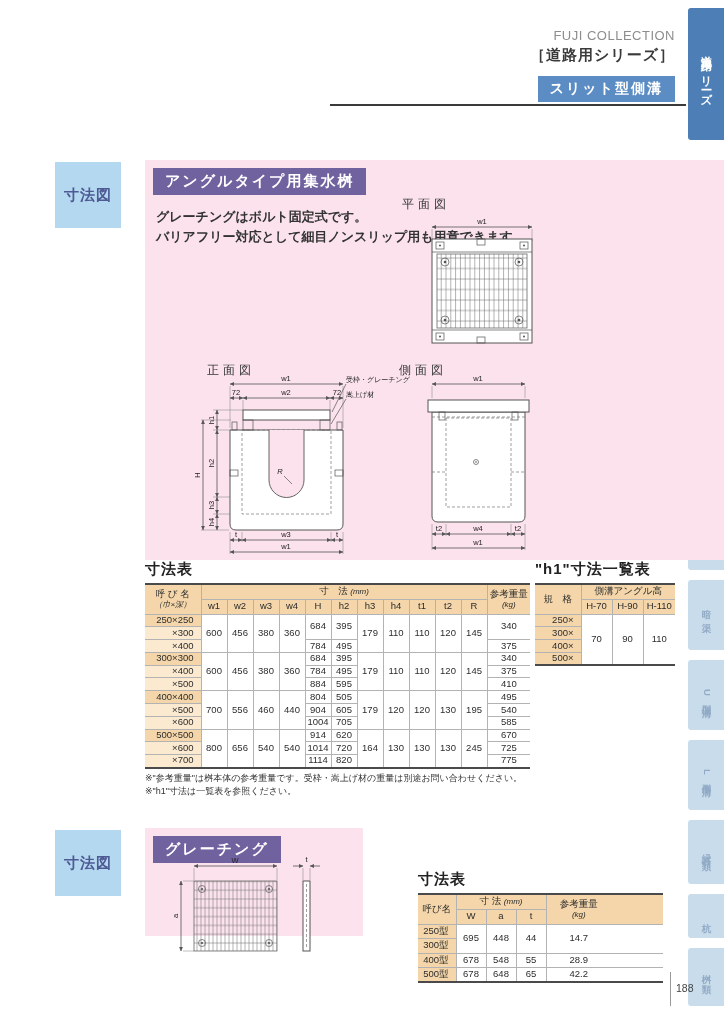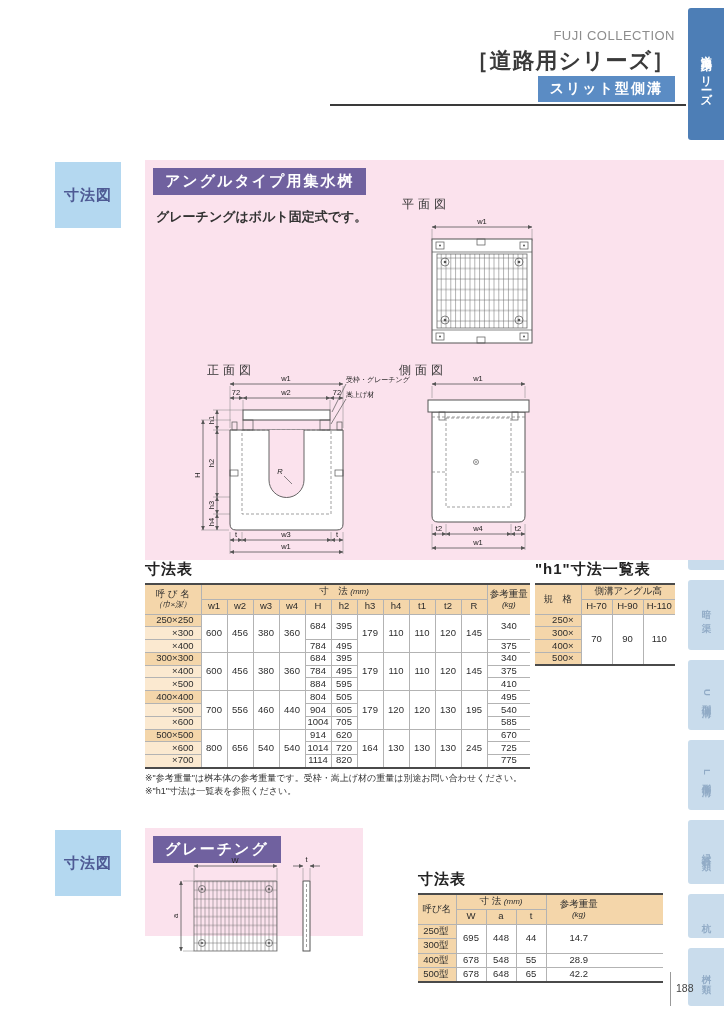--- a/index.html
+++ b/index.html
@@ -2,21 +2,21 @@
 <html><head>
 <meta charset="utf-8">
 <style>
   html,body{margin:0;padding:0;background:#fff;}
   .page{position:relative;width:724px;height:1024px;background:#fff;overflow:hidden;
         font-family:"Liberation Sans","DejaVu Sans",sans-serif;color:#333;}
   .abs{position:absolute;}
 
   
   .brand{right:49px;top:28px;font-size:13px;color:#8d8d8d;letter-spacing:.5px;}
-  .series{right:49px;top:46px;font-size:22px;font-weight:bold;color:#3a3a3a;letter-spacing:1px;}
+  .series{right:49px;top:46px;font-size:15px;font-weight:bold;color:#3a3a3a;letter-spacing:1px;}
   .cat-badge{right:49px;top:76px;background:#5b8cc4;color:#fff;font-size:14px;font-weight:bold;
              padding:4px 12px;letter-spacing:2px;}
   .hrule{left:330px;right:38px;top:104px;border-top:2px solid #3a3a3a;height:0;}
 
   
   .sidebar{right:0;top:0;width:36px;height:1024px;}
   .vtab{writing-mode:vertical-rl;text-orientation:mixed;display:flex;align-items:center;justify-content:center;
         border-radius:3px 0 0 3px;box-sizing:border-box;}
   .tab-top{position:absolute;top:8px;left:0;right:0;height:132px;background:#4d7eb6;color:#fff;
            font-size:11.5px;font-weight:bold;letter-spacing:2px;}
@@ -99,20 +99,21 @@
     </nav>
   </aside>
 
   <div class="abs dimbox" style="top:162px">寸法図</div>
   <div class="abs dimbox" style="top:830px">寸法図</div>
 
   <section class="abs pinkpanel p1">
     <div class="sec-badge">アングルタイプ用集水桝</div>
     <div class="desc">
       <div>グレーチングはボルト固定式です。</div>
+      <div>バリアフリー対応として細目ノンスリップ用も用意できます。</div>
     </div>
 
     <div class="viewtitle" style="left:257px;top:36px">平面図</div>
 
     <svg class="abs" style="left:265px;top:55px" width="170" height="135" viewBox="0 0 170 135">
       <defs>
         <marker id="mp" viewBox="0 0 10 10" refX="8.5" refY="5" markerWidth="6.5" markerHeight="6.5" orient="auto-start-reverse">
             <path d="M0 1 L9 5 L0 9 Z" fill="#555"></path>
           </marker>
         <pattern id="gp" width="4.8" height="10.5" patternUnits="userSpaceOnUse">

